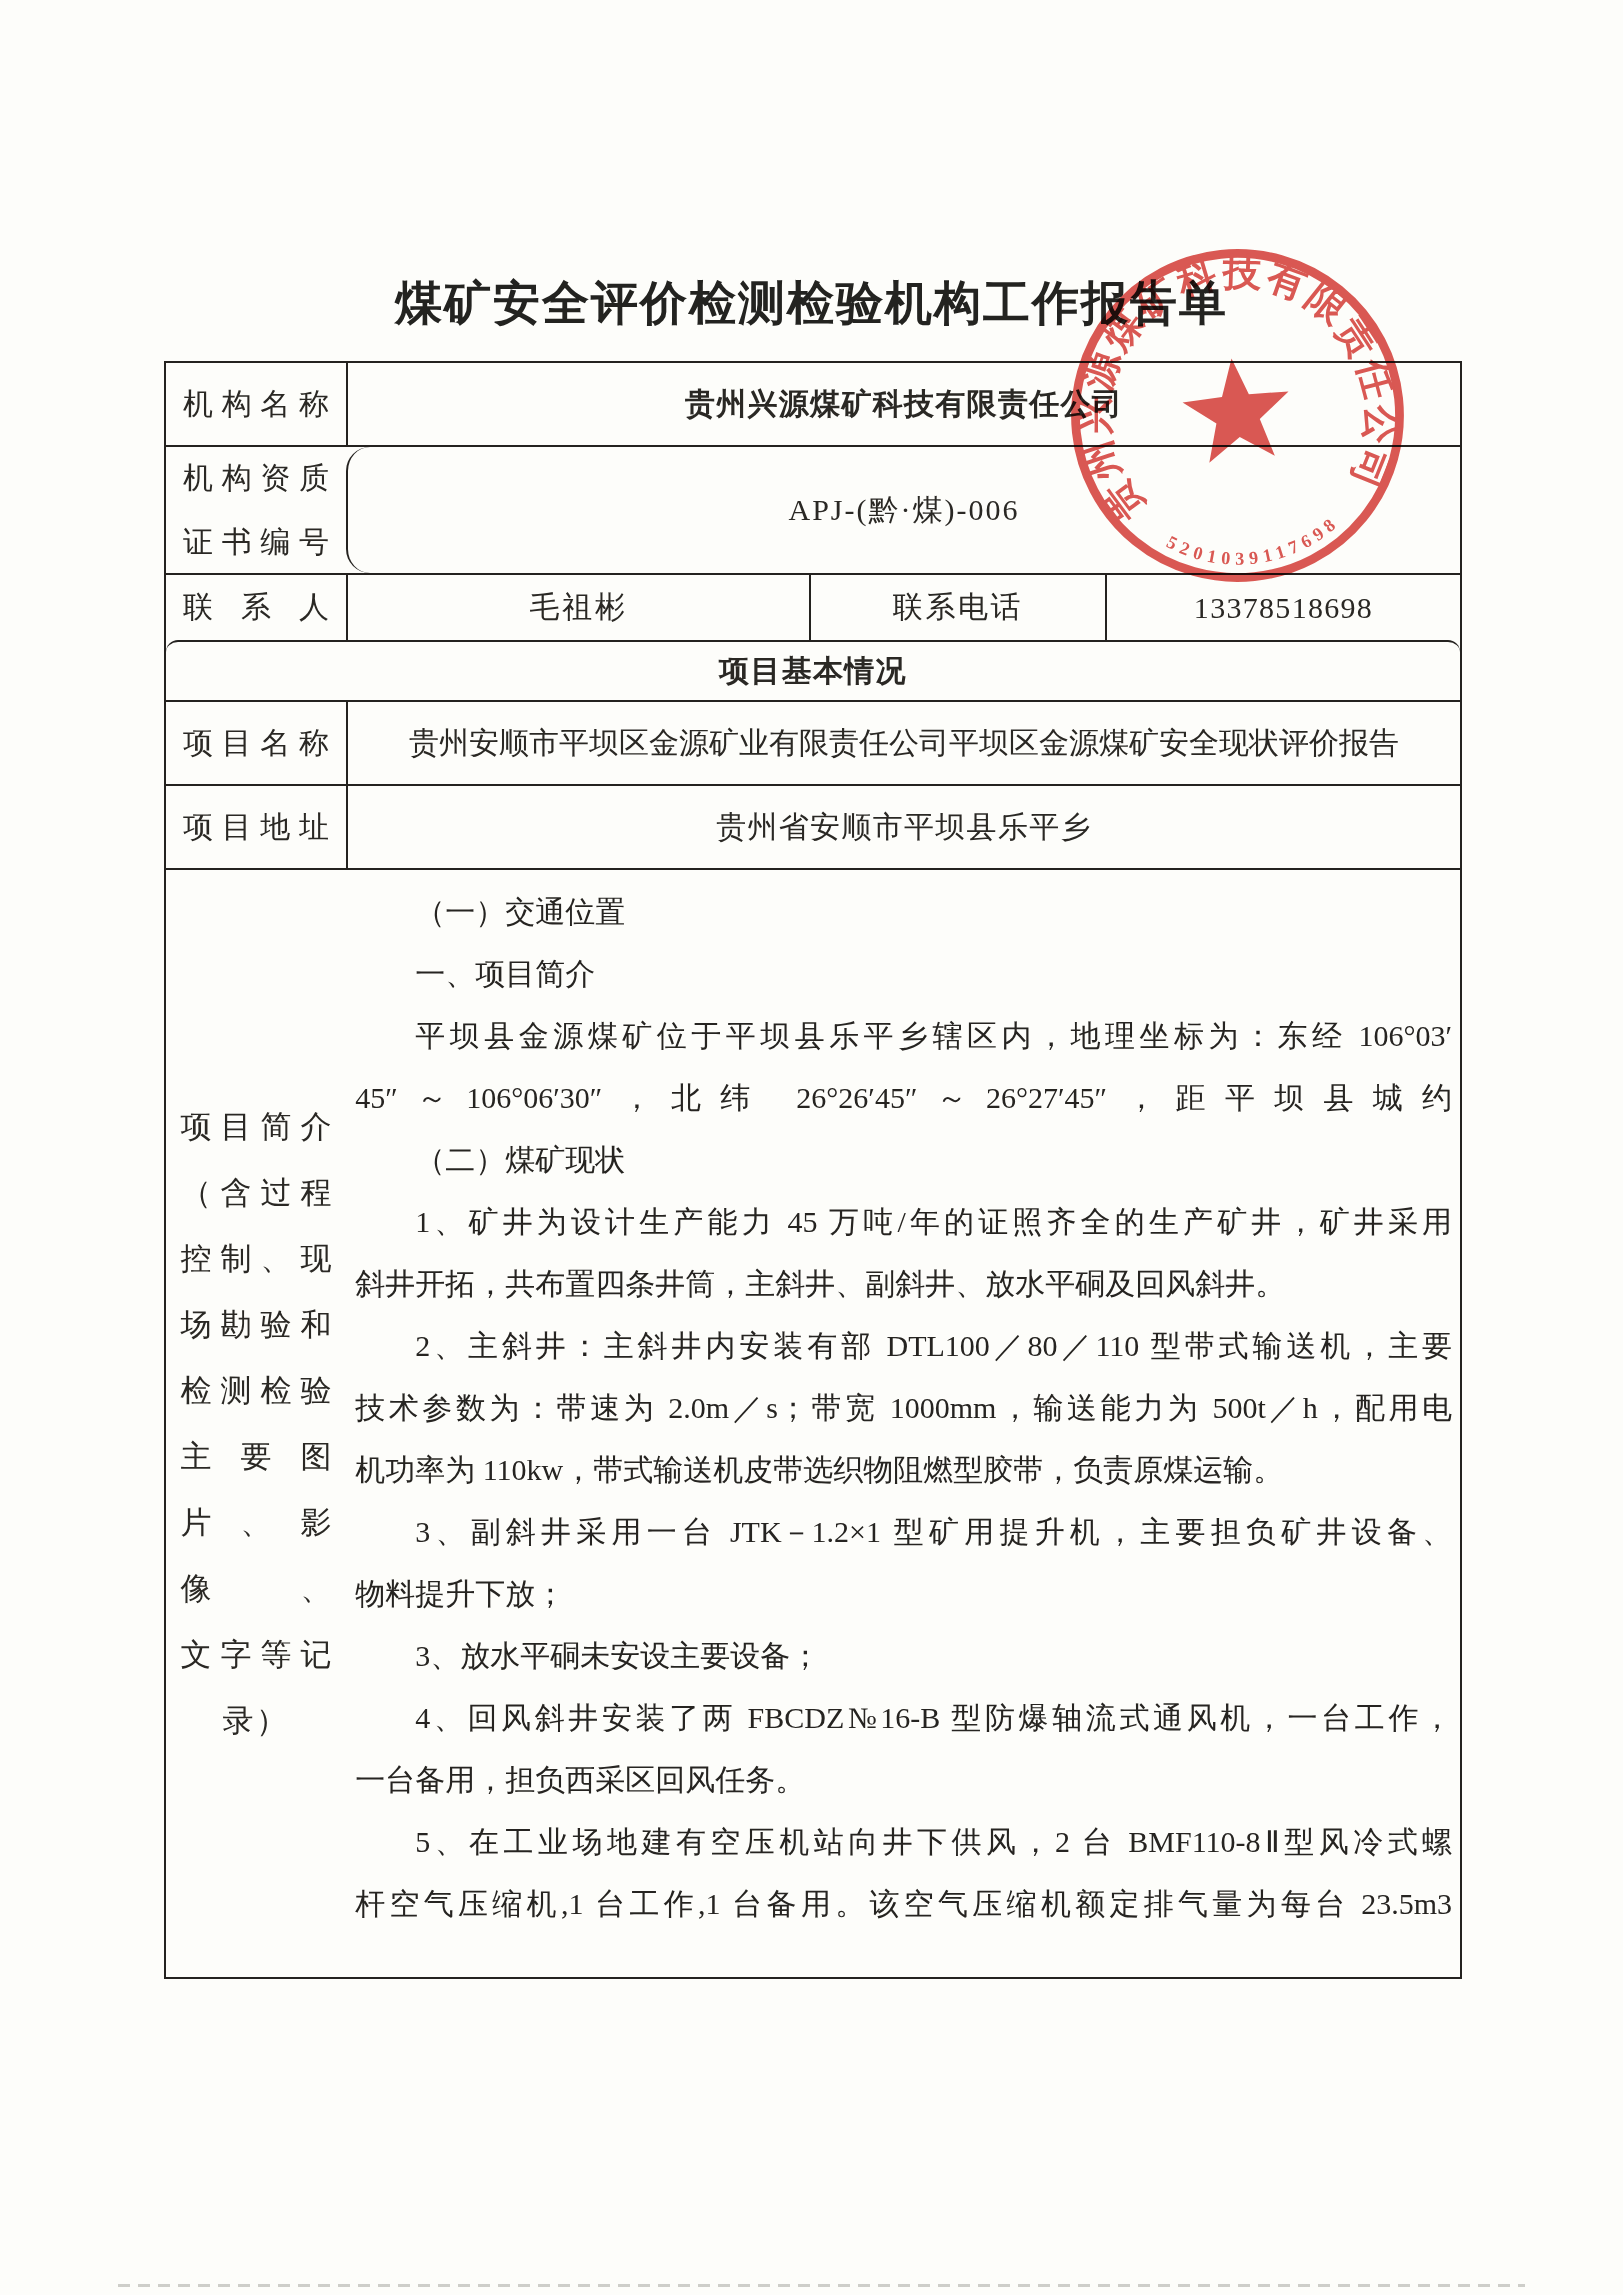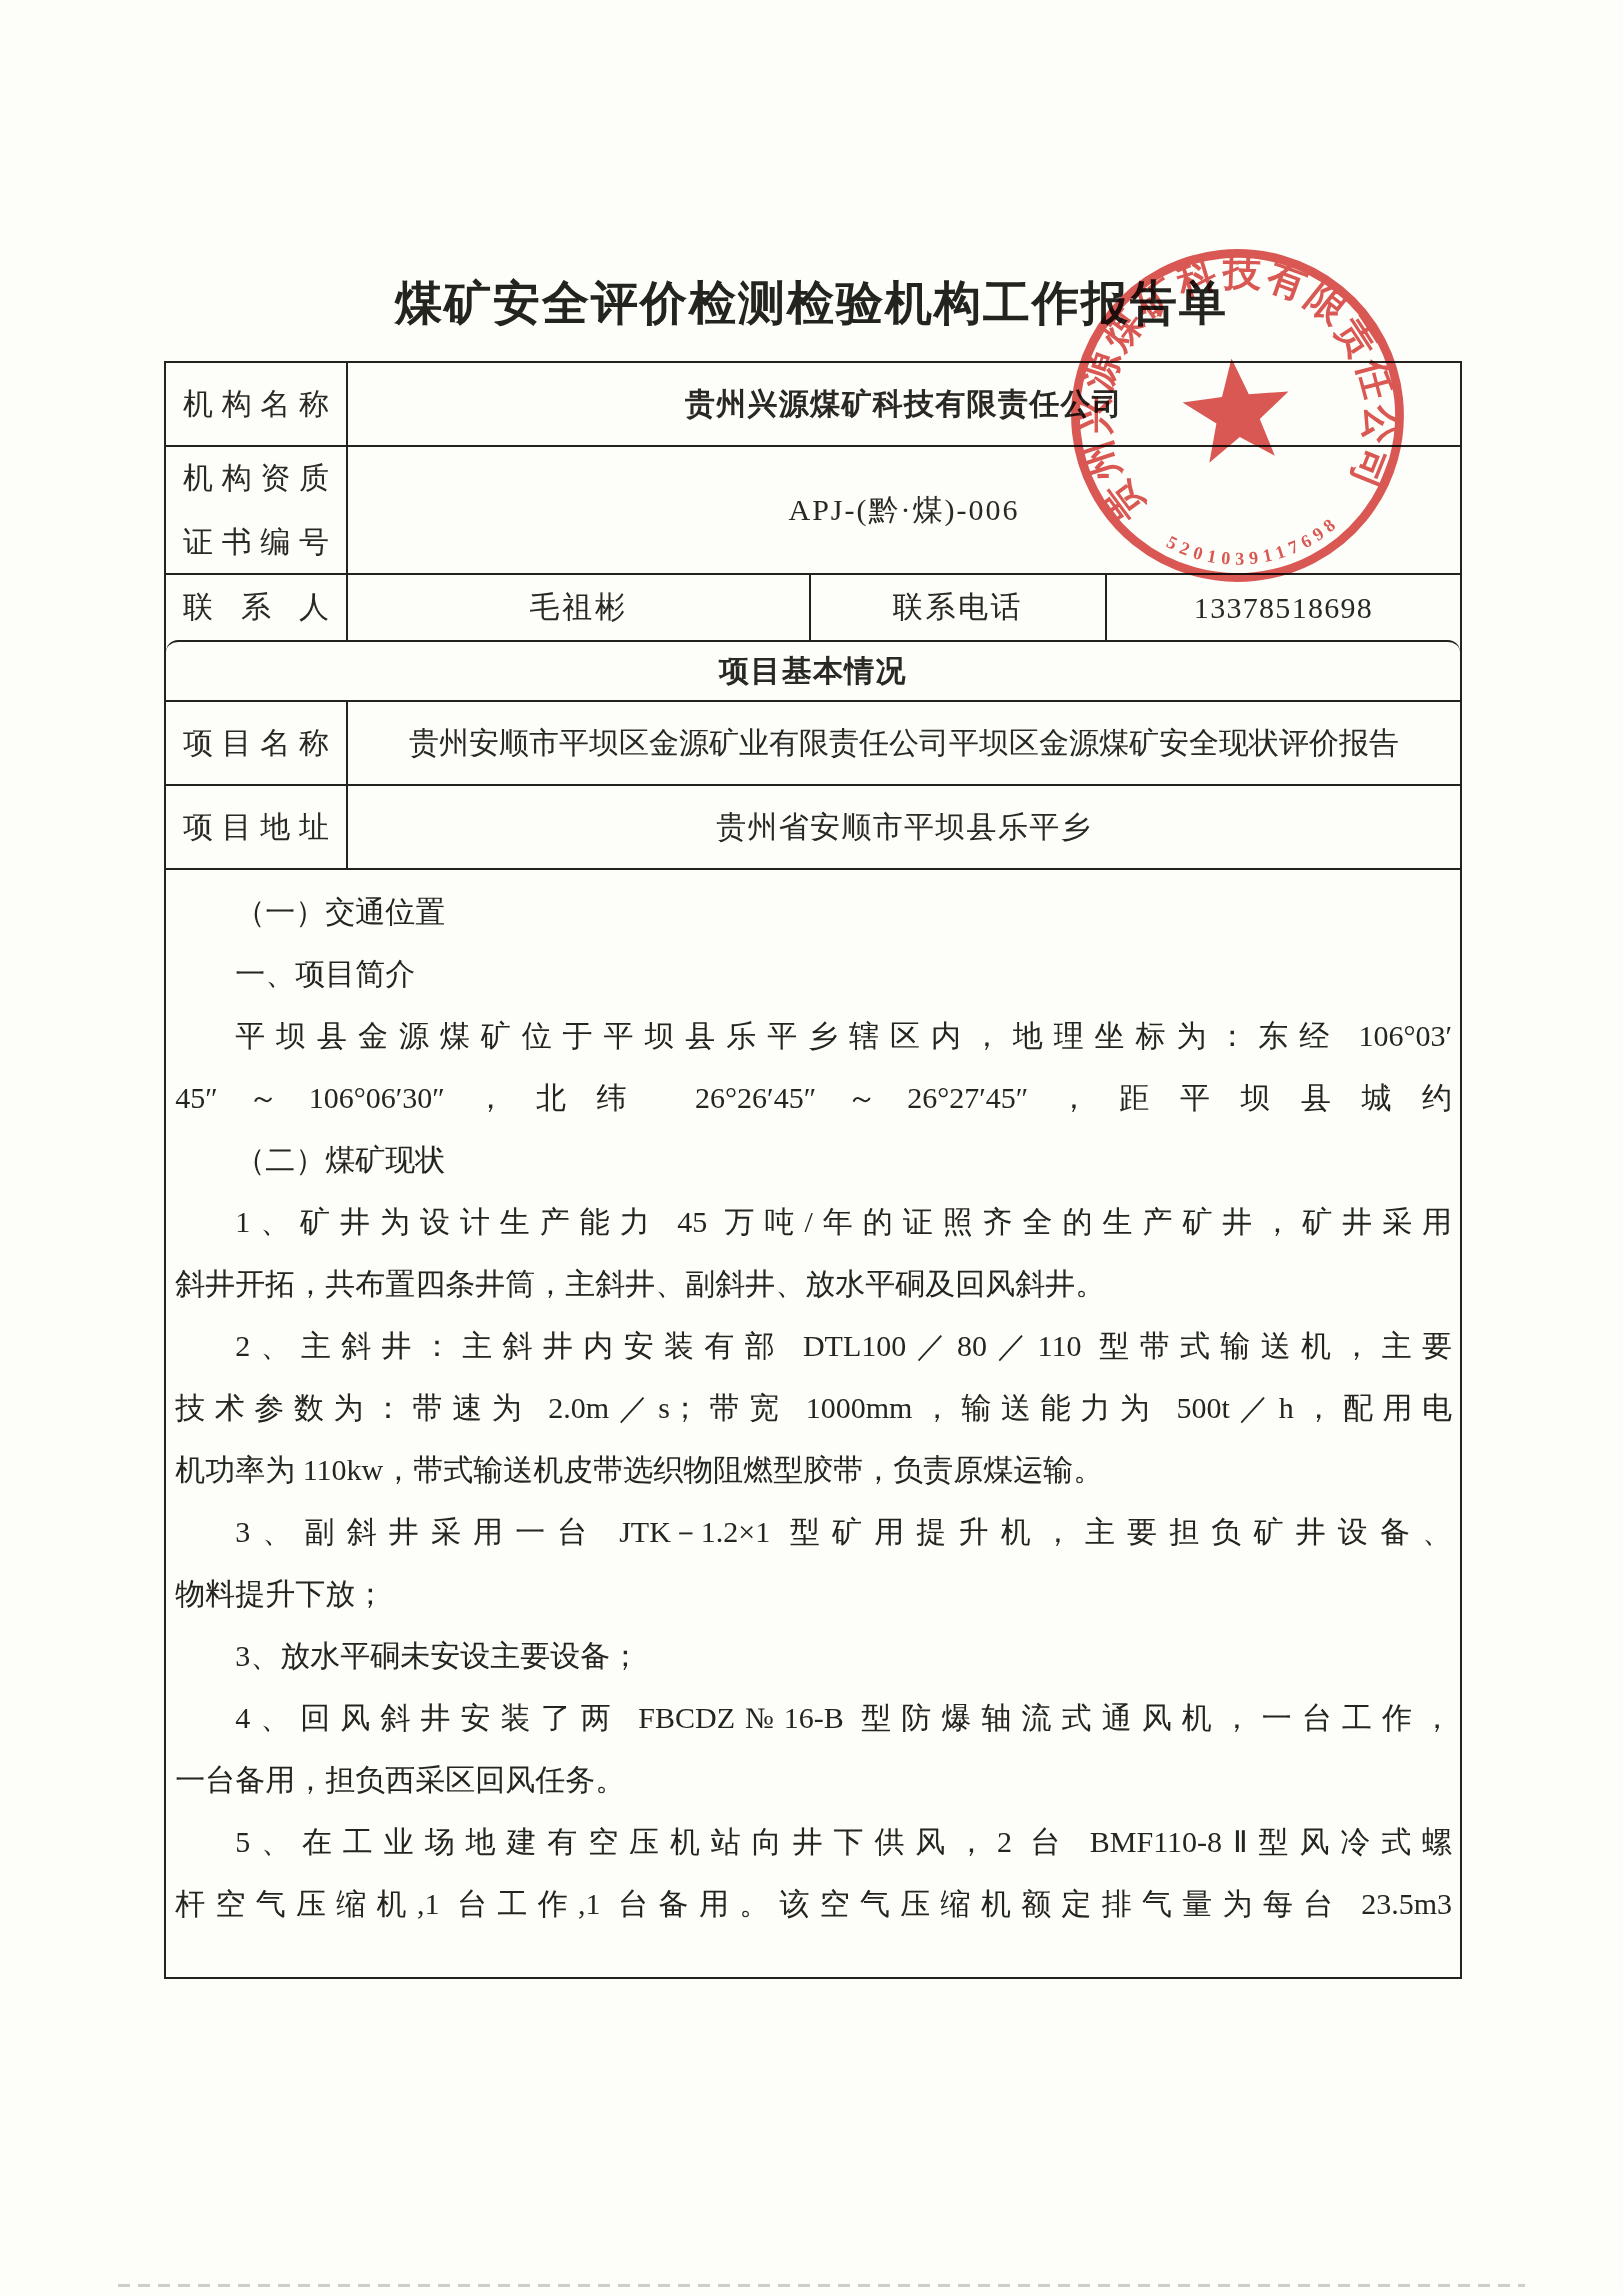--- a/index.html
+++ b/index.html
@@ -53,21 +53,21 @@
   .r3 .w-plabel{width:296px;flex:none;}
   .r3 .w-phone{flex:1;}
   .jspan{
     display:block;width:100%;padding:0 17px;box-sizing:border-box;
     text-align:justify;text-align-last:justify;
   }
   .col{flex-direction:column;justify-content:center;}
   .col .jspan{line-height:64px;}
   .bold{font-weight:700;}
   .ls2{letter-spacing:1.3px;}
-  .ls3{letter-spacing:2px;}
+  .ls3{letter-spacing:2px;border-radius:24px;}
   .ls4{letter-spacing:2.6px;}
   
   .intro-label{flex-direction:column;justify-content:center;}
   .ilab{
     display:block;width:100%;padding:0 14.4px;box-sizing:border-box;
     font-size:31px;line-height:66px;
     text-align:justify;text-align-last:justify;
   }
   .ilab.center{text-align:center;text-align-last:center;letter-spacing:2.6px;}
   
@@ -141,20 +141,31 @@
     </div>
 
     <div class="tr r6">
       <div class="td w-label">
         <span class="jspan">项目地址</span>
       </div>
       <div class="td value ls2">贵州省安顺市平坝县乐平乡</div>
     </div>
 
     <div class="tr r7">
+      <div class="td w-label intro-label">
+        <span class="ilab">项目简介</span>
+        <span class="ilab">（含过程</span>
+        <span class="ilab">控制、现</span>
+        <span class="ilab">场勘验和</span>
+        <span class="ilab">检测检验</span>
+        <span class="ilab">主要图</span>
+        <span class="ilab">片、影像、</span>
+        <span class="ilab">文字等记</span>
+        <span class="ilab center">录）</span>
+      </div>
       <div class="bodycell">
         <div class="bl ind">（一）交通位置</div>
         <div class="bl ind">一、项目简介</div>
         <div class="bl ind fill">平坝县金源煤矿位于平坝县乐平乡辖区内，地理坐标为：东经 106°03′</div>
         <div class="bl fill">45″～106°06′30″，北纬 26°26′45″～26°27′45″，距平坝县城约</div>
         <div class="bl ind">（二）煤矿现状</div>
         <div class="bl ind fill">1、矿井为设计生产能力 45 万吨/年的证照齐全的生产矿井，矿井采用</div>
         <div class="bl">斜井开拓，共布置四条井筒，主斜井、副斜井、放水平硐及回风斜井。</div>
         <div class="bl ind fill">2、主斜井：主斜井内安装有部 DTL100／80／110 型带式输送机，主要</div>
         <div class="bl fill">技术参数为：带速为 2.0m／s；带宽 1000mm，输送能力为 500t／h，配用电</div>

